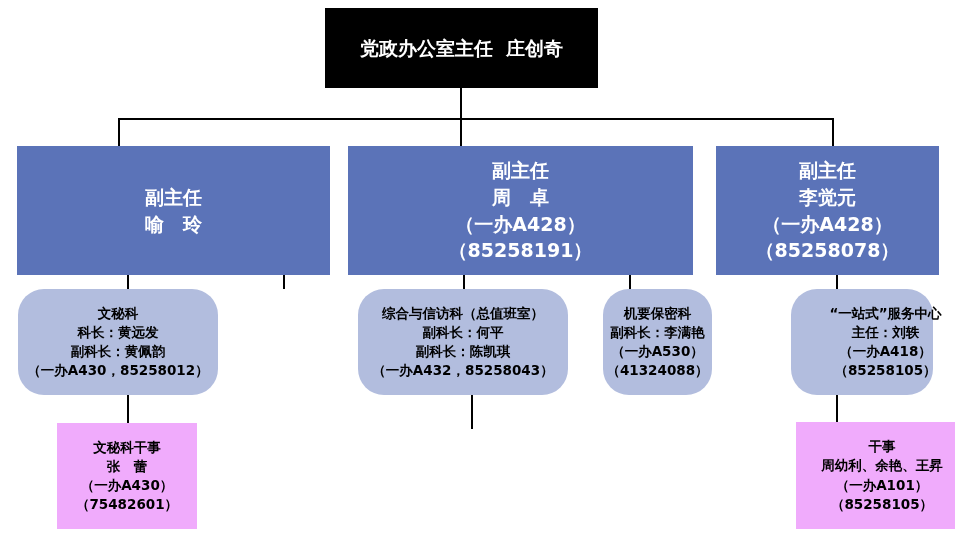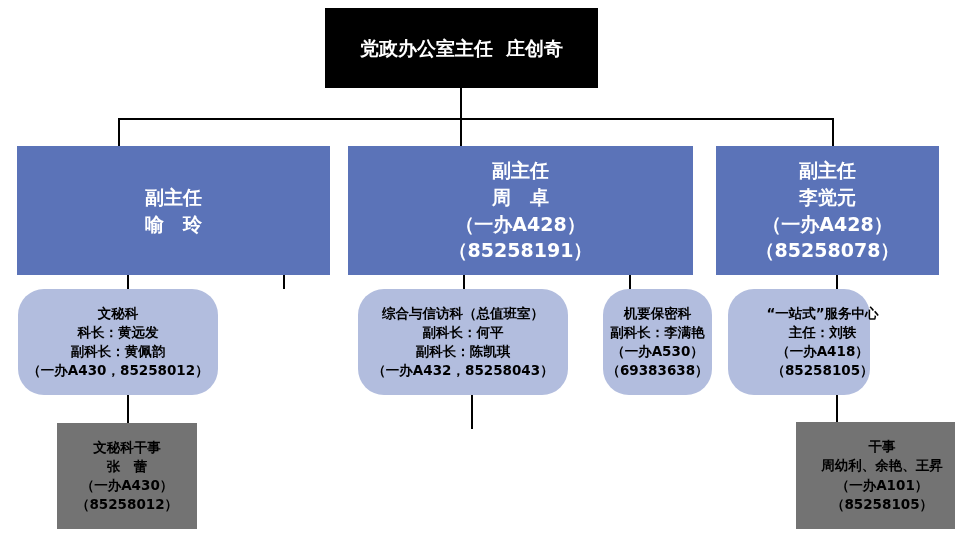--- a/index.html
+++ b/index.html
@@ -49,21 +49,21 @@
   
   .lvl-section {
     background: #b2bdde;
     color: #000000;
     font-weight: bold;
     font-size: 13.5px;
     border-radius: 26px;
   }
   
   .lvl-staff {
-    background: #737373;
+    background: #f0abfc;
     color: #000000;
     font-weight: bold;
     font-size: 13.5px;
   }
   
   .conn {
     position: absolute;
     background: #000000;
   }
   .conn-v { width: 1.6px; }
@@ -129,35 +129,35 @@
     <span class="line">综合与信访科（总值班室）</span>
     <span class="line">副科长：何平</span>
     <span class="line">副科长：陈凯琪</span>
     <span class="line">（一办A432，85258043）</span>
   </div>
 
   <div class="node lvl-section" style="left:575px; top:289px; width:109px; height:106px;margin-left:28px;">
     <span class="line">机要保密科</span>
     <span class="line">副科长：李满艳</span>
     <span class="line">（一办A530）</span>
-    <span class="line">（69383638）</span>
+    <span class="line">（41324088）</span>
   </div>
 
-  <div class="node lvl-section" style="left:728px; top:289px; width:142px; height:106px;padding-left:47px;">
+  <div class="node lvl-section" style="left:791px; top:289px; width:142px; height:106px;padding-left:47px;">
     <span class="line">“一站式”服务中心</span>
     <span class="line">主任：刘轶</span>
     <span class="line">（一办A418）</span>
     <span class="line">（85258105）</span>
   </div>
 
   <div class="node lvl-staff" style="left:57px; top:423px; width:140px; height:106px;">
     <span class="line">文秘科干事</span>
     <span class="line">张　蕾</span>
     <span class="line">（一办A430）</span>
-    <span class="line">（85258012）</span>
+    <span class="line">（75482601）</span>
   </div>
 
 
   <div class="node lvl-staff" style="left:750px; top:422px; width:172px; height:107px;margin-left:46px;">
     <span class="line">干事</span>
     <span class="line">周幼利、余艳、王昇</span>
     <span class="line">（一办A101）</span>
     <span class="line">（85258105）</span>
   </div>
 

